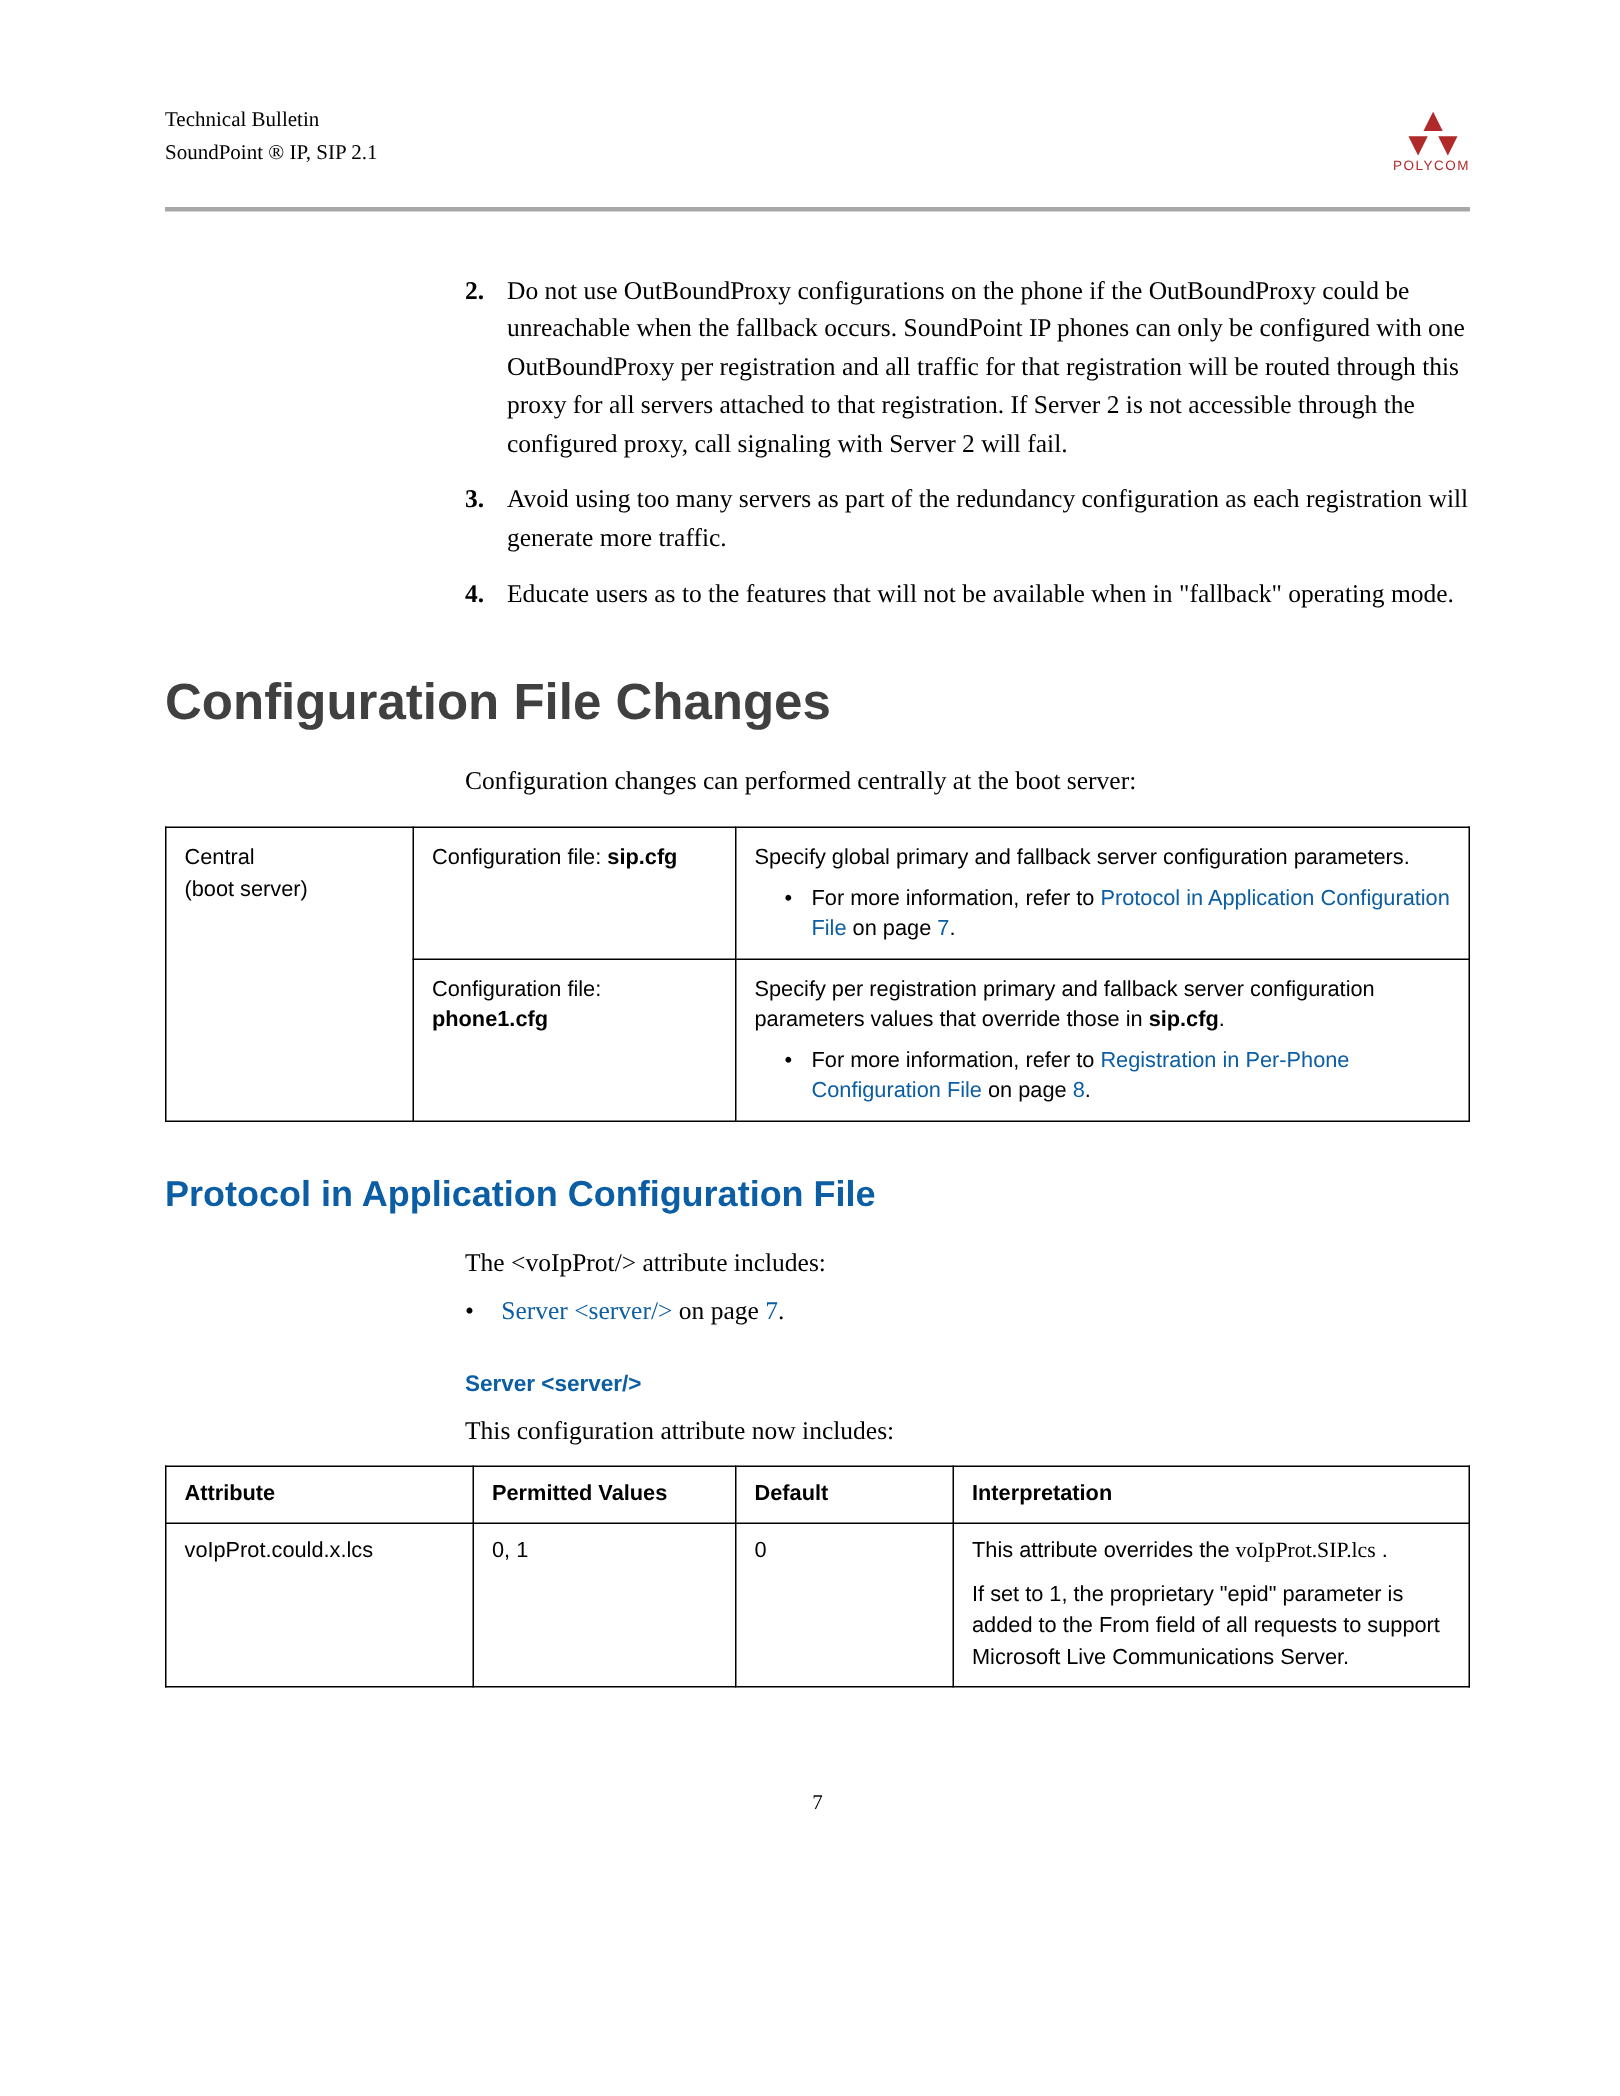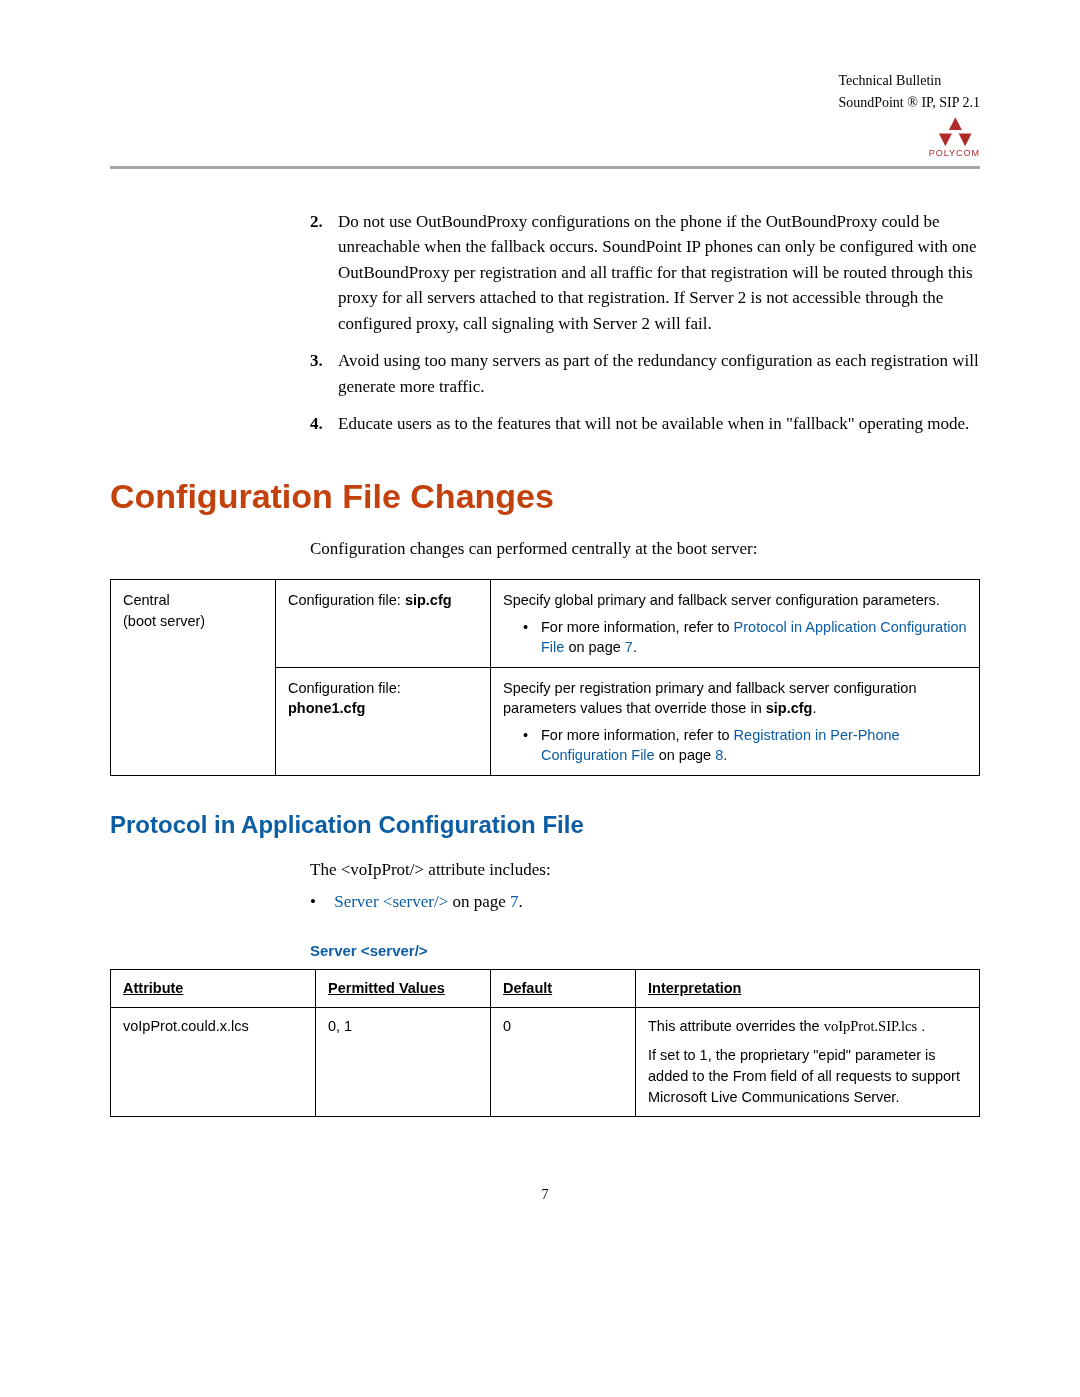--- a/index.html
+++ b/index.html
@@ -13,23 +13,22 @@
   .page {
     padding: 70px 100px 60px 110px;
     box-sizing: border-box;
     width: 1080px;
   }
   .header-row {
     display: flex;
     justify-content: space-between;
     align-items: flex-end;
     border-bottom: 3px solid #a7a7a7;
-    padding-bottom: 8px;
+    padding-bottom: 23px;
     margin-bottom: 40px;
-    flex-direction: column;
   }
   .header-left {
     font-family: Georgia, "Times New Roman", serif;
     font-size: 14px;
     line-height: 1.6;
   }
   .logo {
     text-align: center;
     font-size: 9px;
     letter-spacing: 1px;
@@ -56,21 +55,21 @@
     display: flex;
     margin-bottom: 12px;
   }
   .numbered .num {
     font-weight: bold;
     min-width: 28px;
   }
   h1.section {
     font-family: Arial, Helvetica, sans-serif;
     font-weight: 600;
-    color: #c2410c;
+    color: #404040;
     font-size: 34px;
     margin: 40px 0 20px 0;
   }
   h2.subsection {
     font-family: Arial, Helvetica, sans-serif;
     font-weight: 600;
     color: #0b5da4;
     font-size: 24px;
     margin: 35px 0 18px 0;
   }
@@ -125,21 +124,21 @@
     font-size: 14.5px;
     margin-top: 10px;
   }
   table.attr th, table.attr td {
     border: 1px solid #000;
     padding: 8px 12px;
     text-align: left;
     vertical-align: top;
     line-height: 1.45;
   }
-  table.attr th { font-weight: bold; text-decoration: underline; }
+  table.attr th { font-weight: bold; }
   .pagenum {
     text-align: center;
     font-family: Georgia, serif;
     font-size: 14px;
     margin-top: 70px;
   }
 </style>
 </head>
 <body>
 
@@ -222,20 +221,21 @@
   </div>
 
   <ul class="dotlist body-serif">
     <li>
       <a class="link">Server &lt;server/&gt;</a><span> on page </span><a class="link">7</a><span>.</span>
     </li>
   </ul>
 
   <h3 class="inner">Server &lt;server/&gt;</h3>
 
+  <div class="body-serif intro-centered">This configuration attribute now includes:</div>
 
   <table class="attr">
     <tbody>
         <tr>
       <th style="width:180px">Attribute</th>
       <th style="width:150px">Permitted Values</th>
       <th style="width:120px">Default</th>
       <th>Interpretation</th>
     </tr>
     <tr>

